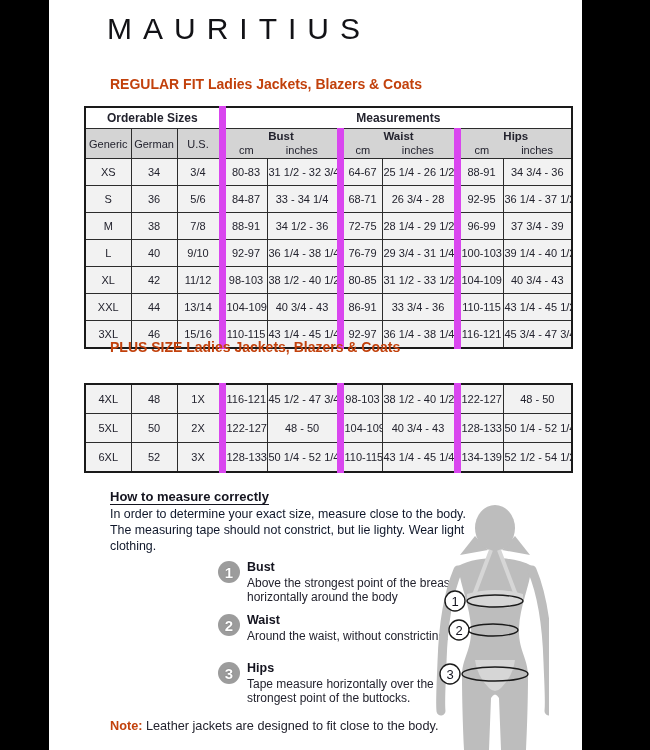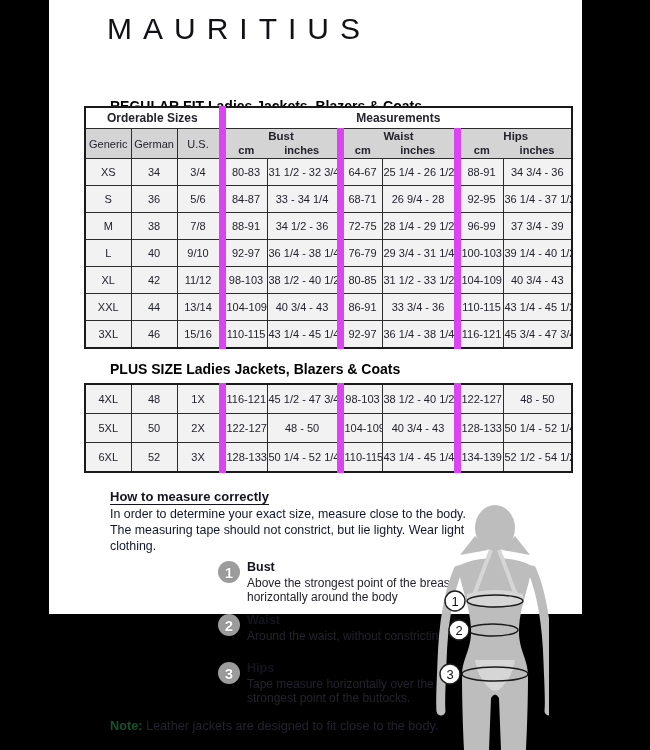--- a/index.html
+++ b/index.html
@@ -1,45 +1,45 @@
 <!DOCTYPE html>
 <html><head>
 <meta charset="utf-8">
 <style>
   html,body{margin:0;padding:0;}
   body{
     width:650px;height:750px;background:#000;
     font-family:"Liberation Sans","DejaVu Sans",sans-serif;
     color:#1c1c26;position:relative;overflow:hidden;
   }
-  .paper{position:absolute;left:49px;top:0;width:533px;height:614px;background:#ffffff;}
+  .paper{position:absolute;left:49px;top:0;width:533px;height:750px;background:#ffffff;}
   .logo{
     position:absolute;left:58px;top:12px;
     font-size:30px;font-weight:500;letter-spacing:11px;color:#121216;
   }
-  .sec-title{position:absolute;left:61px;font-size:14px;font-weight:bold;color:#000000;margin-top:22px;}
+  .sec-title{position:absolute;left:61px;font-size:14px;font-weight:bold;color:#c2410c;}
   .t1-title{top:76px;}
   .t2-title{top:339px;}
   table.size{
     position:absolute;left:35px;border-collapse:collapse;table-layout:fixed;
     width:487px;font-size:11px;color:#23232e;
     border:2px solid #1a1a1a;
   }
   table.t1{top:106px;}
   table.t2{top:383px;}
   table.size th, table.size td{
     border:1px solid #2c2c2c;text-align:center;vertical-align:middle;
     padding:0 1px;overflow:hidden;white-space:nowrap;
   }
   table.size .grp{border-left:7px solid #d946ef;}
   tr.hdr-top th{background:#ffffff;height:20px;font-size:12px;font-weight:bold;}
   tr.hdr-mid th{background:#d4d4d4;font-weight:bold;}
   tr.hdr-mid th.span-col{height:13px;font-size:11.5px;border-bottom:none;}
   tr.hdr-mid th.id-col{height:29px;font-weight:normal;font-size:11px;}
-  tr.hdr-units th{background:#d4d4d4;height:15px;font-weight:bold;font-size:11px;border-top:none;}
+  tr.hdr-units th{background:#d4d4d4;height:15px;font-weight:normal;font-size:11px;border-top:none;}
   tr.hdr-units th.u-cm{border-right:none;}
   tr.hdr-units th.u-in{border-left:none;}
   table.size tbody td{background:#f2f2f2;height:26px;}
   table.t2 tbody td{height:28px;margin-left:20px;}
   .measure-heading{
     position:absolute;left:61px;top:483px;font-size:13px;font-weight:bold;color:#14141f;
     text-decoration:underline;text-underline-offset:3px;margin-top:6px;
   }
   .measure-intro{
     position:absolute;left:61px;top:507px;width:368px;
@@ -51,21 +51,21 @@
   .m-item-3{top:662px;}
   .badge{
     flex:0 0 auto;width:22px;height:22px;border-radius:50%;background:#9c9c9c;
     color:#ffffff;font-size:15px;font-weight:bold;display:flex;
     align-items:center;justify-content:center;text-shadow:0 0 1px #555;
   }
   .m-text{width:238px;}
   .m-title{font-size:12.5px;font-weight:bold;color:#14141f;line-height:1.1;}
   .m-desc{font-size:12px;line-height:1.22;white-space:pre-line;color:#23232e;margin-top:1px;}
   .note{position:absolute;left:61px;top:719px;font-size:12.7px;color:#23232e;}
-  .note b{color:#14532d;}
+  .note b{color:#c2410c;}
   .figure{position:absolute;left:385px;top:500px;}
 </style>
 </head>
 <body>
 
 <div class="paper">
 
   <div class="logo">MAURITIUS</div>
 
   <div class="sec-title t1-title">REGULAR FIT Ladies Jackets, Blazers &amp; Coats</div>
@@ -116,21 +116,21 @@
           <td class="grp">88-91</td>
           <td>34 3/4 - 36</td>
         </tr>
         <tr>
           <td>S</td>
           <td>36</td>
           <td>5/6</td>
           <td class="grp">84-87</td>
           <td>33 - 34 1/4</td>
           <td class="grp">68-71</td>
-          <td>26 9/4 - 28</td>
+          <td>26 3/4 - 28</td>
           <td class="grp">92-95</td>
           <td>36 1/4 - 37 1/2</td>
         </tr>
         <tr>
           <td>M</td>
           <td>38</td>
           <td>7/8</td>
           <td class="grp">88-91</td>
           <td>34 1/2 - 36</td>
           <td class="grp">72-75</td>

